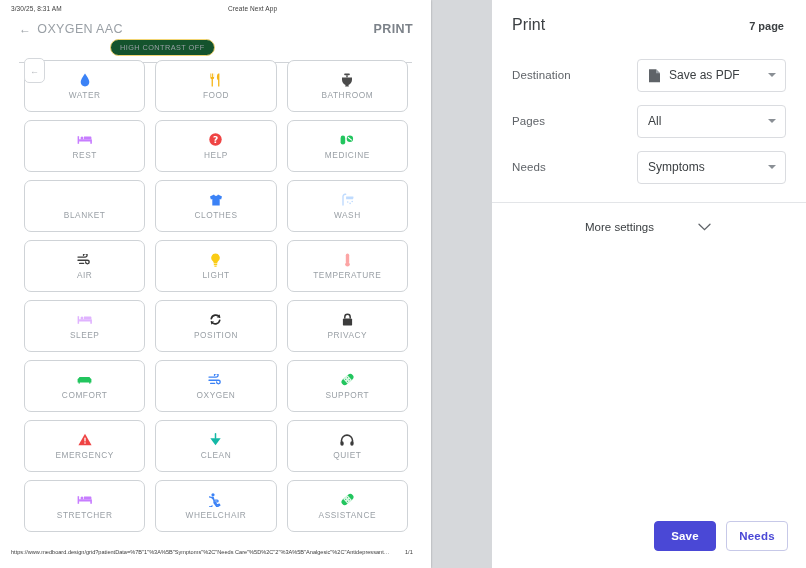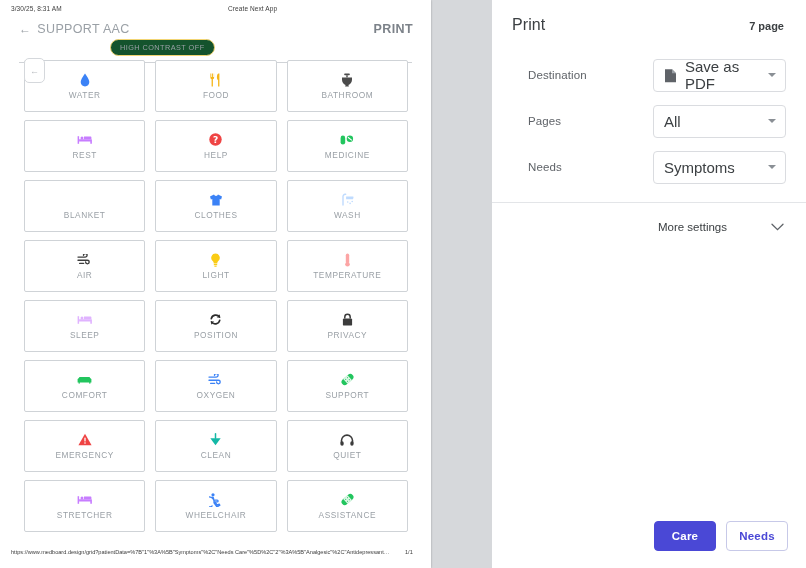--- a/index.html
+++ b/index.html
@@ -74,21 +74,21 @@
   .grid {
     position: absolute; left: 24px; top: 60px;
     width: 384px;
     display: grid;
     grid-template-columns: repeat(3, 1fr);
     gap: 8px 10px;
   }
   .card {
     height: 52px;
     border: 1px solid #cfd3d7;
-    border-radius: 2px;
+    border-radius: 7px;
     background: #fff;
     display: flex; flex-direction: column;
     align-items: center; justify-content: center;
     gap: 3px;
   }
   .card .ico {
     font-size: 12.5px; line-height: 13px; height: 14px;
     display: flex; align-items: center; justify-content: center;
   }
   .card .ico svg { display: block; }
@@ -115,48 +115,48 @@
     position: relative;
     font-family: "Liberation Sans", sans-serif;
   }
   .pd-head {
     display: flex; align-items: baseline; justify-content: space-between;
     padding: 16px 22px 0 20px;
   }
   .pd-title { font-size: 16px; color: #3c4043; letter-spacing: .1px; }
   .pd-pages { font-size: 11px; color: #3c4043; font-weight: bold; }
 
-  .pd-rows { padding: 18px 20px 0 36px; }
+  .pd-rows { padding: 18px 20px 0 20px; }
   .pd-row {
     display: flex; align-items: center;
     height: 46px;
   }
   .pd-row .pd-label {
     width: 125px; font-size: 11.5px; color: #5f6368; letter-spacing: .1px;
   }
   .pd-select {
     flex: 1; height: 33px;
     border: 1px solid #dadce0; border-radius: 4px;
     background: #fff;
     display: flex; align-items: center;
     padding: 0 9px 0 10px;
     position: relative;
   }
   .pd-select .sel-ico { margin-right: 8px; display: flex; align-items: center; }
-  .pd-select .sel-txt { font-size: 15px; color: #3c4043; flex: 1; }
+  .pd-select .sel-txt { font-size: 12px; color: #3c4043; flex: 1; }
   .pd-caret {
     width: 0; height: 0;
     border-left: 4px solid transparent; border-right: 4px solid transparent;
     border-top: 4.5px solid #8a8f95;
   }
   .pd-divider {
     margin: 12px 0 0 0; height: 1px; background: #e3e5e8;
   }
   .pd-more {
-    display: flex; align-items: center; justify-content: flex-end;
+    display: flex; align-items: center; justify-content: center;
     padding: 0 22px 0 20px; height: 48px; gap: 44px;
   }
   .pd-more-lbl { font-size: 11.5px; color: #3c4043; }
   .pd-chevron { color: #5f6368; font-size: 11px; }
 
   .pd-actions {
     position: absolute; right: 18px; bottom: 17px;
     display: flex; gap: 10px;
   }
   .btn {
@@ -177,21 +177,21 @@
     <div class="page-sheet">
 
       <div class="sheet-hdr">
         <span class="date">3/30/25, 8:31 AM</span>
         <span class="title">Create Next App</span>
       </div>
 
       <div class="app-hdr">
         <div class="back-link">
           <span class="arrow">←</span>
-          <span>SUPPORT AAC</span>
+          <span>OXYGEN AAC</span>
         </div>
         <div class="hc-badge">HIGH CONTRAST OFF</div>
         <div class="print-link">PRINT</div>
         <div class="hdr-rule"></div>
       </div>
 
       <div class="mini-back">
         <span>←</span>
       </div>
 
@@ -487,17 +487,17 @@
     <div class="pd-more">
       <span class="pd-more-lbl">More settings</span>
       <span class="pd-chevron">
         <svg width="13" height="8" viewBox="0 0 13 8">
             <path d="M1 1.2 L6.5 6.6 L12 1.2" fill="none" stroke="#5f6368" stroke-width="1.3" stroke-linecap="round"></path>
           </svg>
       </span>
     </div>
 
     <div class="pd-actions">
-      <div class="btn btn-save">Care</div>
+      <div class="btn btn-save">Save</div>
       <div class="btn btn-cancel">Needs</div>
     </div>
   </div>
 </div>
 
 </body></html>

